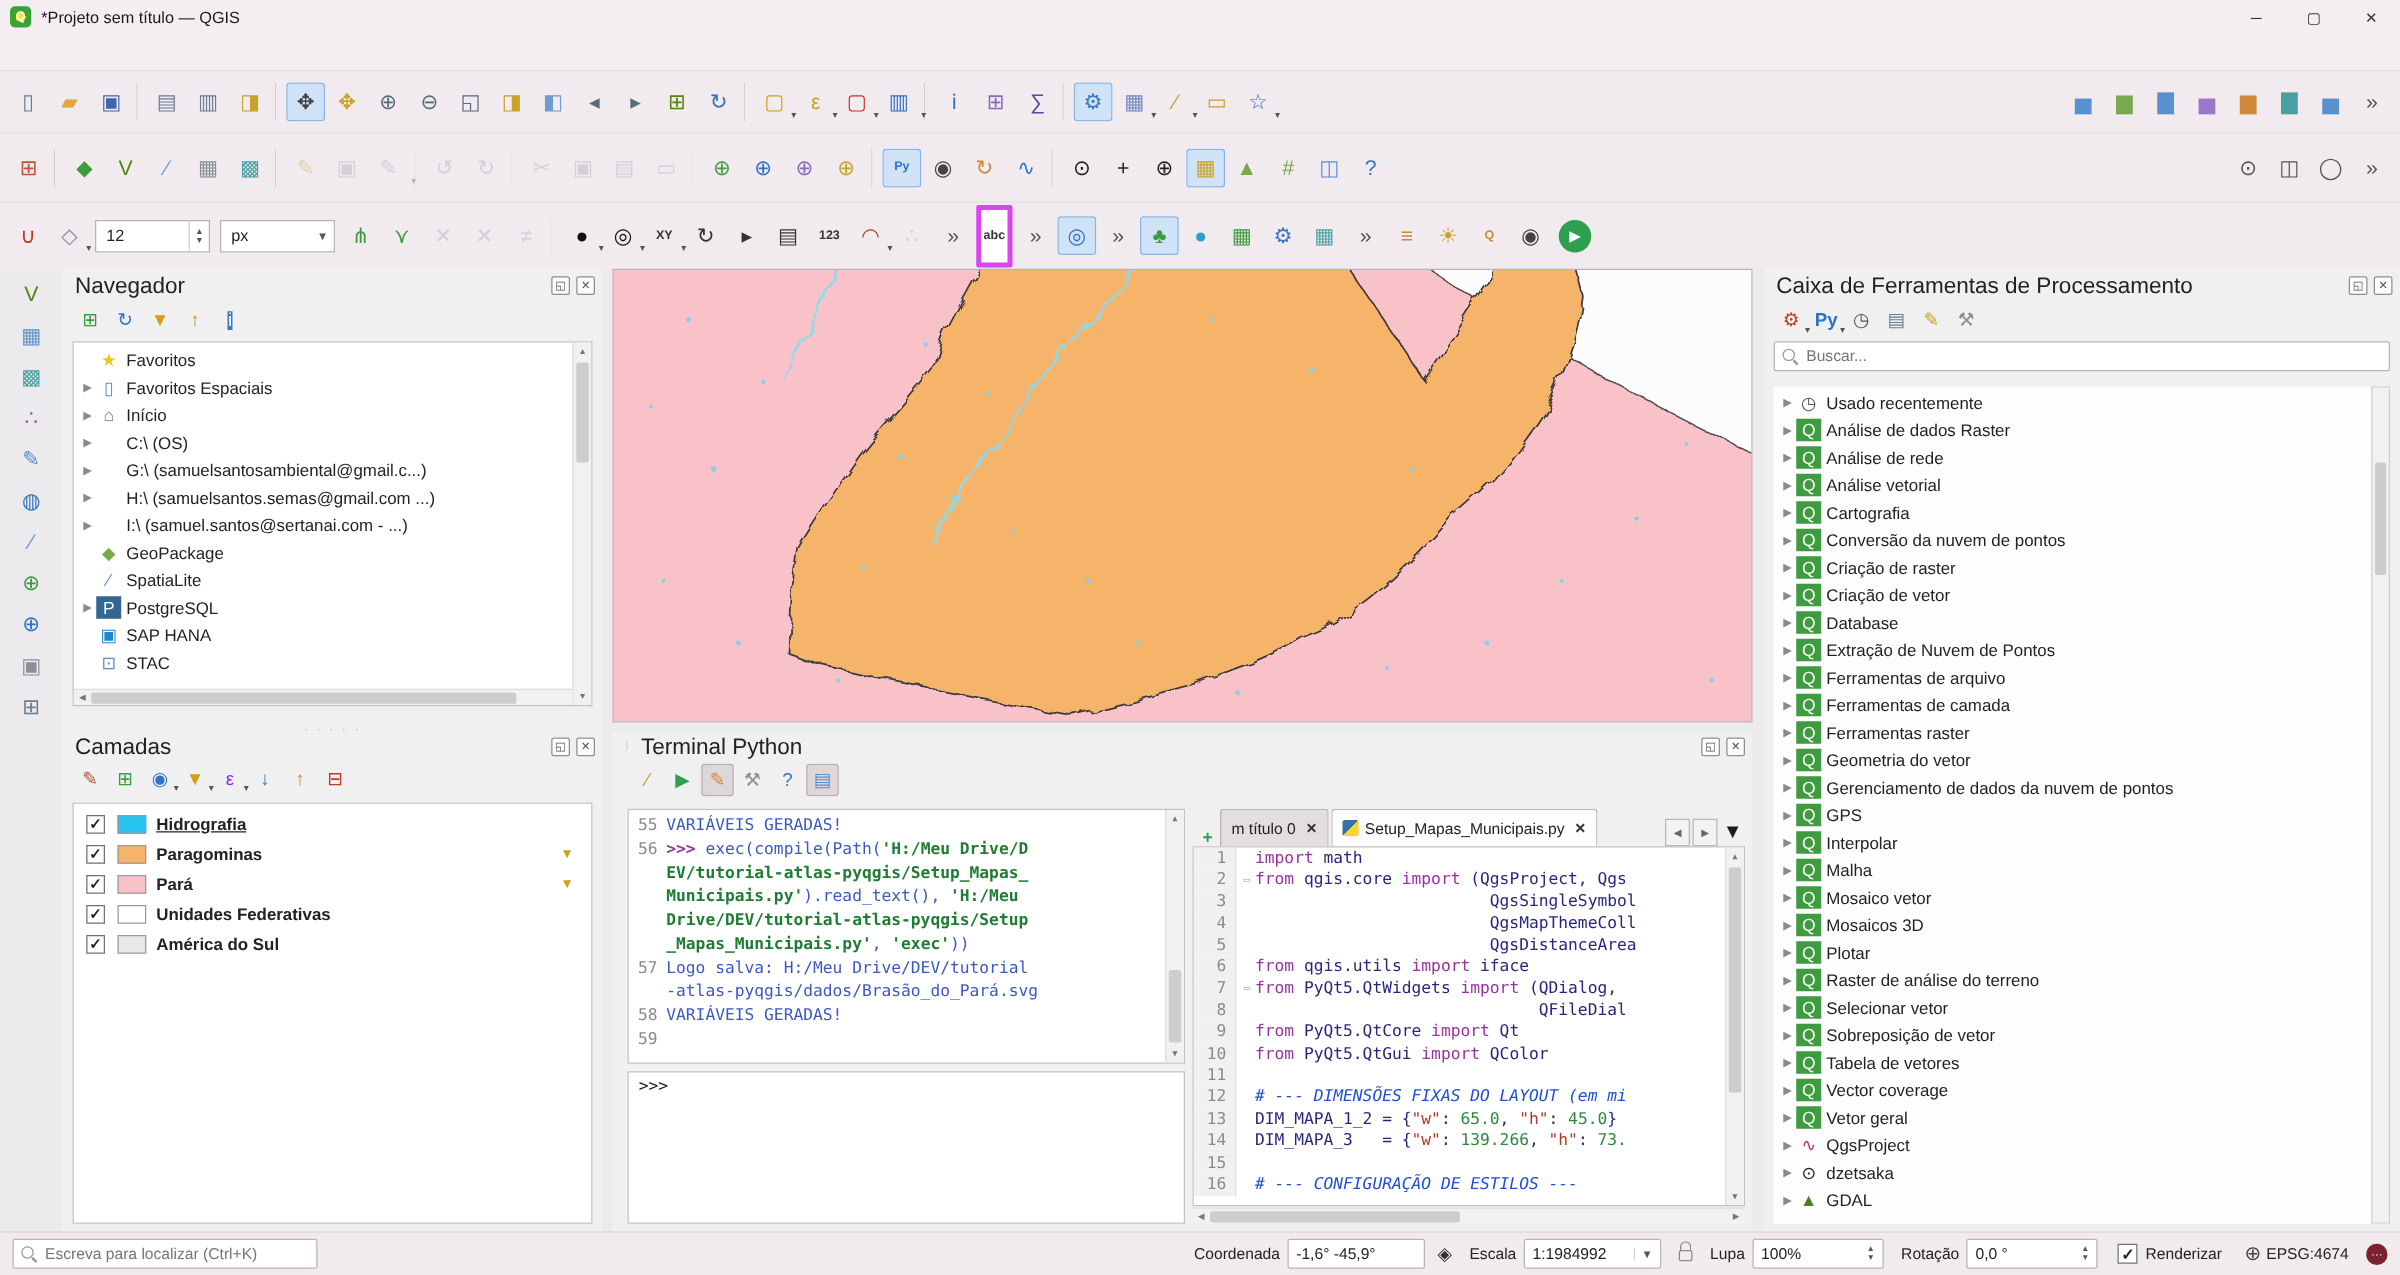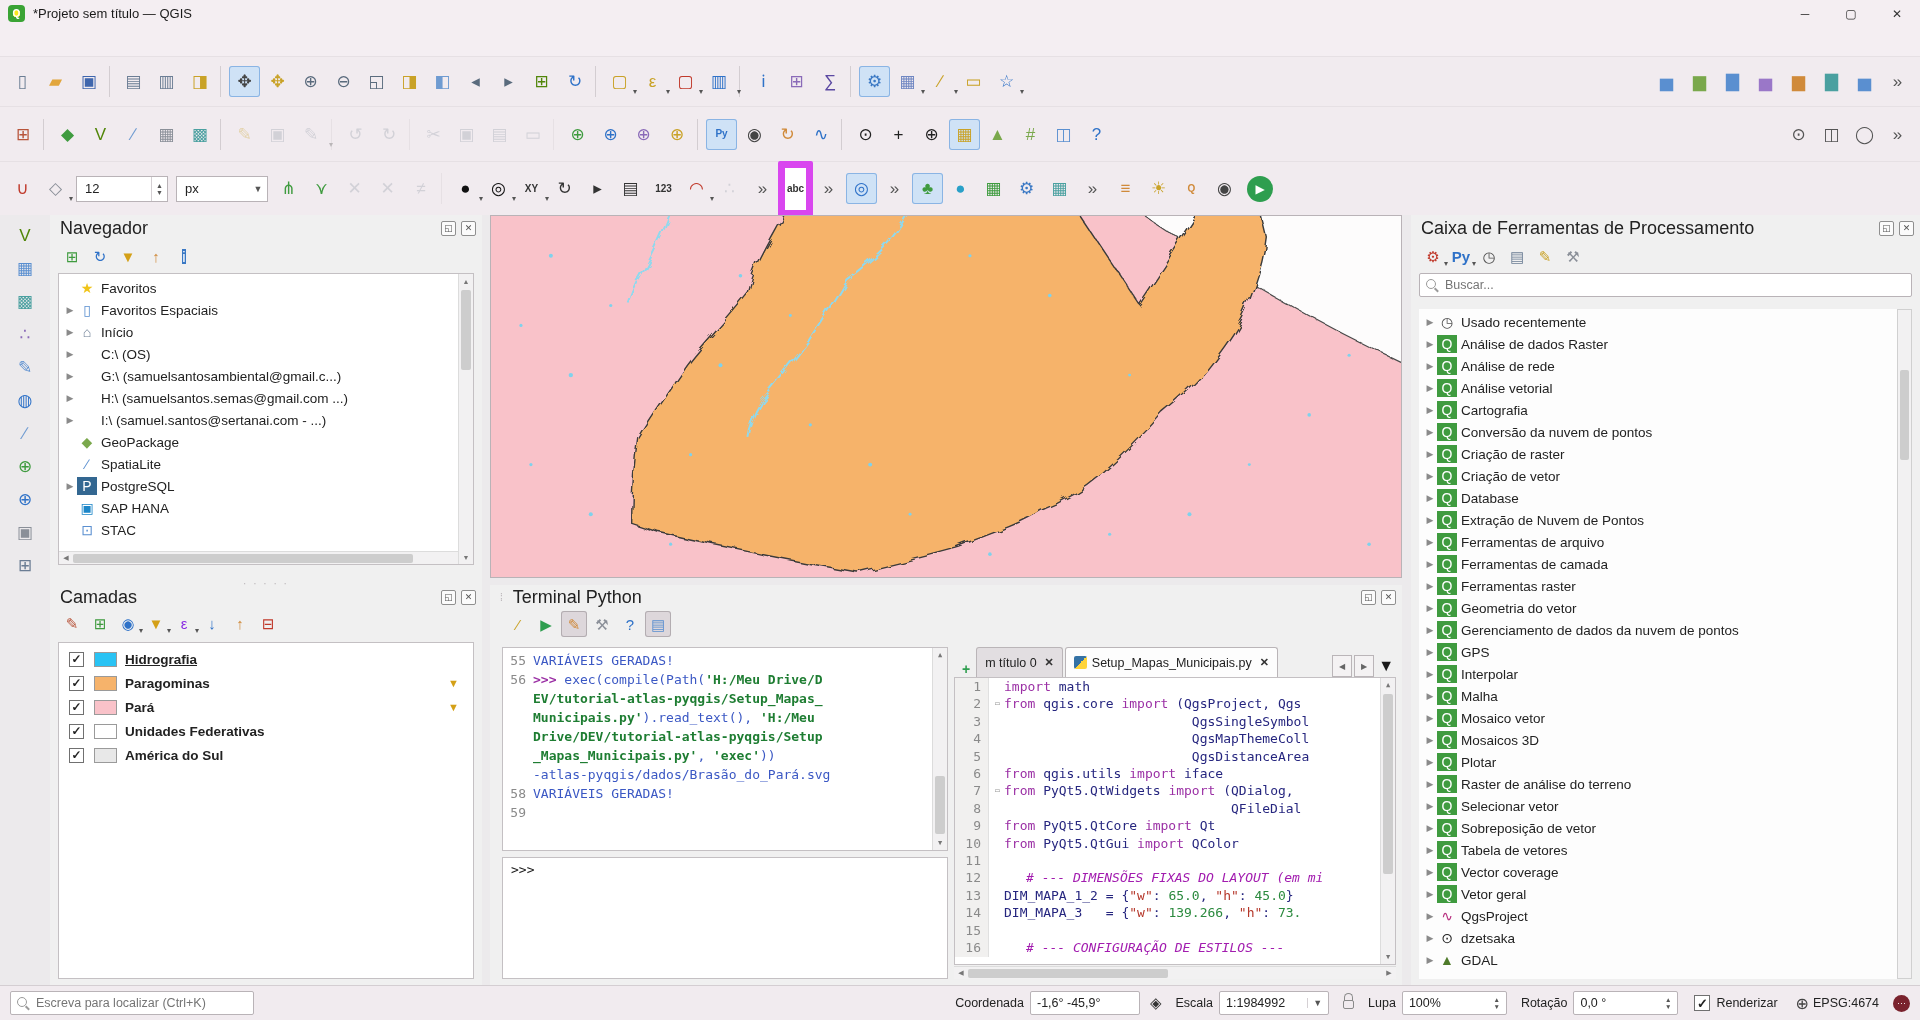--- a/index.html
+++ b/index.html
@@ -11,21 +11,21 @@
   #titlebar .ttl { font-size:13px; color:#1a1a1a; }
   #winbtns { margin-left:auto; display:flex; }
   .winbtn { width:46px; height:27px; display:flex; align-items:center; justify-content:center; font-size:12px; color:#333; }
   #menubar { height:29px; background:#f4eef2; display:flex; align-items:center; padding-left:10px; }
   .menuitem { padding:5px 10px; font-size:13.5px; color:#1a1a1a; }
   .tbrow { display:flex; align-items:center; padding:0 6px; background:#f1ebef; border-top:1px solid #e6e0e4; }
   #tb1 { height:50px; } #tb2 { height:55px; } #tb3 { height:54px; }
   .tbtn { position:relative; width:31px; height:31px; display:inline-flex; align-items:center; justify-content:center; border-radius:3px; margin:0 1px; flex:0 0 auto;}
   .tbtn .g { font-size:17px; line-height:1; }
   .tbtn.tg .g { font-size:10px; font-weight:bold; letter-spacing:0; }
-  .tbtn.box .g { border:7px solid #d946ef; padding:16px 2px; border-radius:2px; background:#fff;}
+  .tbtn.box .g { border:4px solid #d946ef; padding:16px 2px; border-radius:2px; background:#fff;}
   .tbtn.hover { background:#cfe2f6; box-shadow:inset 0 0 0 1px #8ab4e4; }
   .tbtn.pressed { background:#ddd7db; box-shadow:inset 0 0 0 1px #b3adb1; }
   .tbtn.dis { opacity:.35; }
   .tbtn.dd::after { content:"▾"; position:absolute; right:-2px; bottom:1px; font-size:8px; color:#555; }
   .tbtn.sepafter { border-right:1px solid #d3cdd1; border-radius:3px 0 0 3px; margin-right:7px; padding-right:4px; width:37px; }
   .tbtn.playbtn { background:#2e9e4f; border-radius:50%; width:26px; height:26px; margin-left:6px;}
   .tbtn.playbtn .g { color:#fff !important; font-size:12px; }
   .rgt { margin-left:auto; display:flex; align-items:center; }
   .spinw { display:flex; align-items:center; border:1px solid #b9b3b7; background:#fff; height:26px; width:92px; margin:0 4px; padding-left:8px; }
   .spinw .val { flex:1; font-size:13px; }
@@ -76,21 +76,21 @@
   
   .codearea { font-family:"DejaVu Sans Mono",monospace; font-size:13px; }
   .cl { display:flex; white-space:pre; line-height:19px; }
   .cl .ln { width:28px; text-align:right; padding-right:7px; color:#8a8a8a; flex:0 0 auto; }
   .cl .lt { white-space:pre; }
   .ed .cl { line-height:17.4px; }
   .ed .cl .ln { width:34px; background:#f1f0ef; border-right:1px solid #e0e0e0; margin-right:2px; }
   .ed .cl .fold { width:13px; flex:0 0 auto; display:flex; align-items:center; justify-content:center; color:#9a9a9a; font-size:8px; }
   .tk-out { color:#3b58c4; } .tk-prm { color:#9b30a5; font-weight:bold; } .tk-cod { color:#3b58c4; }
   .tk-gstr { color:#1e7d32; font-weight:bold; }
-  .tk-kw { color:#9b30a5; } .tk-def { color:#26267f; } .tk-com { color:#a21caf; font-style:italic;margin-left:22px; }
+  .tk-kw { color:#9b30a5; } .tk-def { color:#26267f; } .tk-com { color:#1d4ed8; font-style:italic; }
   .tk-str { color:#b5372a; } .tk-num { color:#2b8a3e; }
   .tabbar { display:flex; align-items:flex-end; height:38px; padding:2px 2px 0 2px; }
   .tab { display:flex; align-items:center; height:30px; padding:0 8px; background:#e2dee1; border:1px solid #bab5b8; border-bottom:none; border-radius:3px 3px 0 0; margin-right:2px; font-size:12.5px; }
   .tab.active { background:#fdfdfd; font-weight:normal; }
   .tab .tx { margin-left:8px; font-size:11px; color:#333; font-weight:bold; }
   .pyfile { width:13px; height:13px; border-radius:2px; background:linear-gradient(135deg,#3572a5 50%,#ffd43b 50%); margin-right:5px; }
   .tnav { width:20px; height:22px; border:1px solid #bab5b8; background:#f4f2f3; display:flex; align-items:center; justify-content:center; font-size:8px; color:#666; margin-left:2px;}
   .bigdd { margin-left:4px; font-size:16px; color:#1a1a1a; }
   .addtab { color:#2e9e4f; font-weight:bold; font-size:14px; padding:0 6px; }
   .handle { color:#b9b4b7; font-size:10px; letter-spacing:2px; }
@@ -753,20 +753,21 @@
     </div>
 
     <div class="whitebox codearea" style="position:absolute; left:12px; top:62px; width:446px; height:204px;">
       <div id="console-code" style="padding:3px 0 0 2px;">
           <div class="cl"><span class="ln">55</span><span class="lt"><span class="tk-out">VARIÁVEIS GERADAS!</span></span></div>
           <div class="cl"><span class="ln">56</span><span class="lt"><span class="tk-prm">&gt;&gt;&gt; </span><span class="tk-cod">exec(compile(Path(</span><span class="tk-gstr">'H:/Meu Drive/D</span></span></div>
           <div class="cl"><span class="ln"></span><span class="lt"><span class="tk-gstr">EV/tutorial-atlas-pyqgis/Setup_Mapas_</span></span></div>
           <div class="cl"><span class="ln"></span><span class="lt"><span class="tk-gstr">Municipais.py'</span><span class="tk-cod">).read_text(), </span><span class="tk-gstr">'H:/Meu </span></span></div>
           <div class="cl"><span class="ln"></span><span class="lt"><span class="tk-gstr">Drive/DEV/tutorial-atlas-pyqgis/Setup</span></span></div>
           <div class="cl"><span class="ln"></span><span class="lt"><span class="tk-gstr">_Mapas_Municipais.py'</span><span class="tk-cod">, </span><span class="tk-gstr">'exec'</span><span class="tk-cod">))</span></span></div>
+          <div class="cl"><span class="ln">57</span><span class="lt"><span class="tk-out">Logo salva: H:/Meu Drive/DEV/tutorial</span></span></div>
           <div class="cl"><span class="ln"></span><span class="lt"><span class="tk-out">-atlas-pyqgis/dados/Brasão_do_Pará.svg</span></span></div>
           <div class="cl"><span class="ln">58</span><span class="lt"><span class="tk-out">VARIÁVEIS GERADAS!</span></span></div>
           <div class="cl"><span class="ln">59</span><span class="lt"></span></div>
         </div>
       <div class="vsb">
         <div class="arr">▲</div>
         <div class="thumb" style="bottom:16px; height:58px;"></div>
         <div class="arr b">▼</div>
       </div>
     </div>

